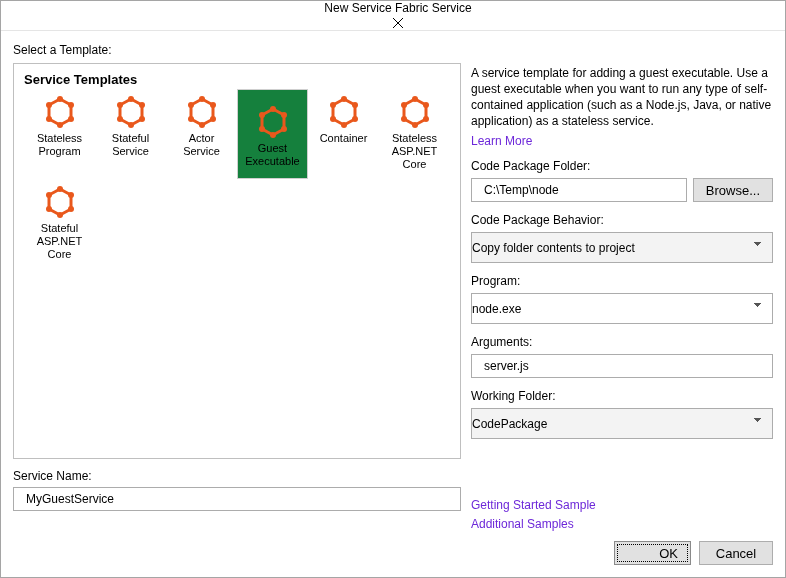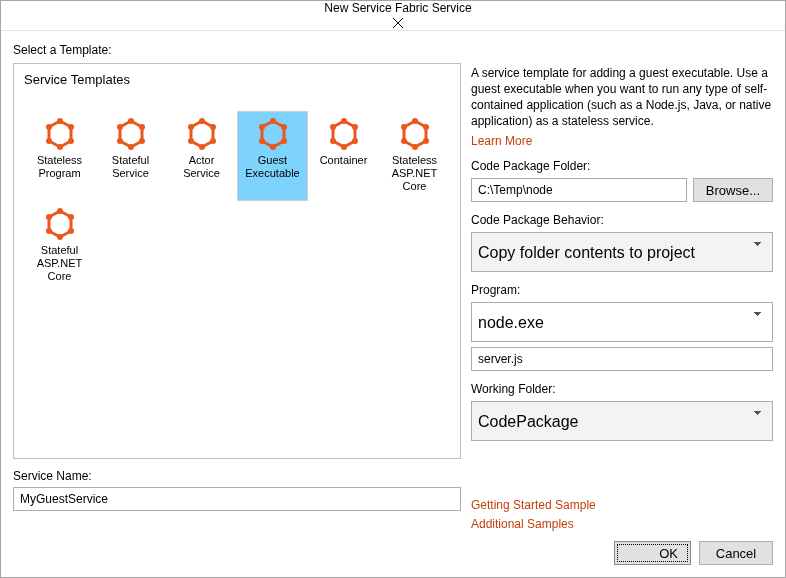--- a/index.html
+++ b/index.html
@@ -51,80 +51,80 @@
   .left-col {
     width: 448px;
     display: flex;
     flex-direction: column;
   }
   .templates-box {
     border: 1px solid #bfbfbf;
     padding: 8px 10px 10px 10px;
     height: 396px;
   }
-  .templates-title { font-weight: 400; font-size: 13px; margin-bottom: 24px; }
+  .templates-title { font-weight: 700; font-size: 13px; margin-bottom: 2px; }
   .templates-grid {
     display: flex;
     flex-wrap: wrap;
     gap: 0;
   }
   .tpl {
     width: 71px;
     height: 90px;
     display: flex;
     flex-direction: column;
     align-items: center;
     text-align: center;
     padding-top: 6px;
     cursor: pointer;
     border: 1px solid transparent;
   }
-  .tpl.selected { background: #7dd3fc; border-color: #cfcfcf; }
+  .tpl.selected { background: #15803d; border-color: #cfcfcf; justify-content: center; }
   .tpl .icon { margin-bottom: 4px; }
   .tpl .label { font-size: 11px; line-height: 13px; padding: 0 2px; }
   .svc-name-label { margin-top: 10px; margin-bottom: 4px; }
   .text-input {
     width: 100%;
     border: 1px solid #acacac;
-    padding: 4px 6px;
+    padding: 4px 12px;
     font-family: inherit;
     font-size: 12px;
     height: 24px;
   }
   .text-input-tall { height: 24px; }
   .right-col {
     flex: 1;
     display: flex;
     flex-direction: column;
     gap: 5px;
     padding-top: 2px;
   }
   .desc { line-height: 16px; }
-  .link { color: #c2410c; cursor: pointer; }
+  .link { color: #6d28d9; cursor: pointer; }
   .field-label { margin-top: 6px; }
   .row-inline { display: flex; gap: 6px; align-items: stretch; }
   .row-inline .text-input { flex: 1; }
   .btn {
     background: #e1e1e1;
     border: 1px solid #adadad;
     padding: 2px 12px;
     font-family: inherit;
     font-size: 13px;
     height: 24px;
     cursor: pointer;
     min-width: 74px;
   }
   .btn.default { outline: 1px dotted #000; outline-offset: -4px; border-color:#8a8a8a;padding-left:44px; }
   .select {
     width: 100%;
     border: 1px solid #acacac;
-    padding: 3px 6px;
+    padding: 3px 0;
     font-family: inherit;
-    font-size: 16px;
-    height: 40px;
+    font-size: 12px;
+    height: 31px;
     background: #fff;
     appearance: none;
     background-image: linear-gradient(45deg, transparent 50%, #555 50%), linear-gradient(135deg, #555 50%, transparent 50%);
     background-position: calc(100% - 14px) 9px, calc(100% - 10px) 9px;
     background-size: 4px 4px, 4px 4px;
     background-repeat: no-repeat;
   }
   .select.light { background-color: #f3f3f3; }
   .spacer-flex { flex: 1; }
   .footer {
@@ -269,20 +269,21 @@
         <div class="field-label">Code Package Behavior:</div>
         <select class="select light">
           <option>Copy folder contents to project</option>
         </select>
 
         <div class="field-label">Program:</div>
         <select class="select">
           <option>node.exe</option>
         </select>
 
+        <div class="field-label">Arguments:</div>
         <input class="text-input" value="server.js" style="">
 
         <div class="field-label">Working Folder:</div>
         <select class="select light">
           <option>CodePackage</option>
         </select>
 
         <div class="spacer-flex"></div>
 
         <div class="link">Getting Started Sample</div>

